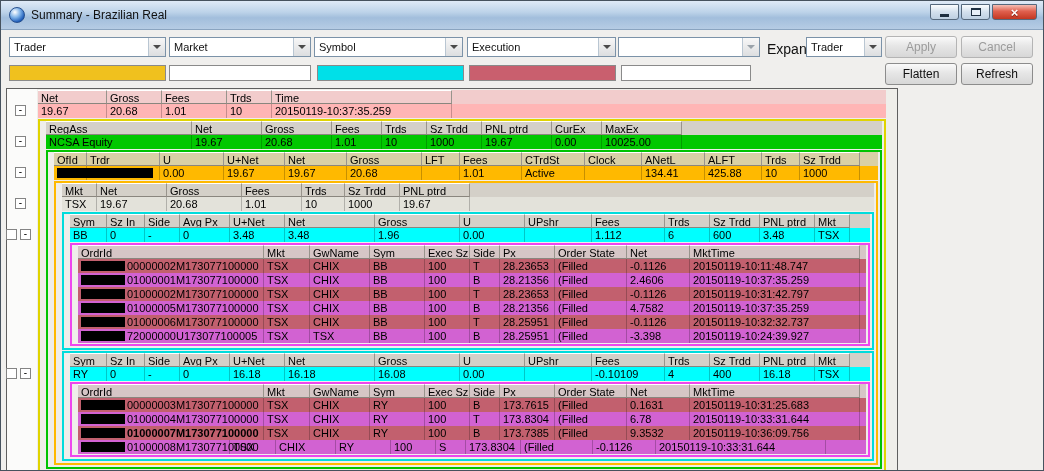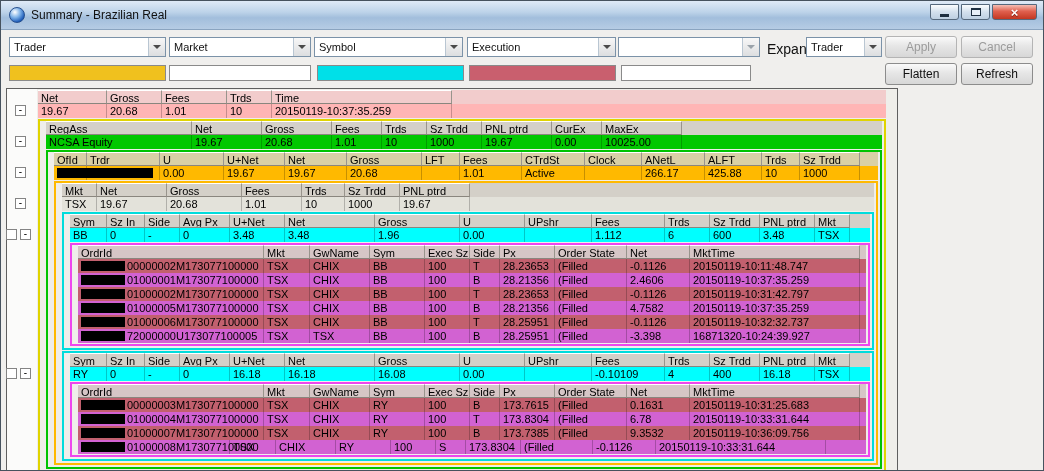--- a/index.html
+++ b/index.html
@@ -219,21 +219,21 @@
           <span class="cell ovis" style="width: 33px;"><span class="redact" style="width: 96px;"></span></span>
               <span class="cell" style="width: 73px;"></span>
               <span class="cell" style="width: 64px;">0.00</span>
               <span class="cell" style="width: 61px;">19.67</span>
               <span class="cell" style="width: 62px;">19.67</span>
               <span class="cell" style="width: 75px;">20.68</span>
               <span class="cell" style="width: 38px;"></span>
               <span class="cell" style="width: 62px;">1.01</span>
               <span class="cell" style="width: 63px;">Active</span>
               <span class="cell" style="width: 57px;"></span>
-              <span class="cell" style="width: 63px;">266.17</span>
+              <span class="cell" style="width: 63px;">134.41</span>
               <span class="cell" style="width: 57px;">425.88</span>
               <span class="cell" style="width: 38px;">10</span>
               <span class="cell" style="width: 60px;">1000</span>
             </div>
 
           <div class="nest orange">
             <div class="trow thead hgray">
                 <span class="cell hc" style="width: 35px;">Mkt</span>
                 <span class="cell hc" style="width: 70px;">Net</span>
                 <span class="cell hc" style="width: 75px;">Gross</span>
@@ -365,21 +365,21 @@
                     <div class="trow data orchid">
                       <span class="cell ovis" style="width: 186px;"><span class="redact" style="width: 44px;"></span>72000000U173077100005</span>
                       <span class="cell" style="width: 46px;">TSX</span>
                       <span class="cell" style="width: 60px;">TSX</span>
                       <span class="cell" style="width: 55px;">BB</span>
                       <span class="cell" style="width: 45px;">100</span>
                       <span class="cell" style="width: 30px;">B</span>
                       <span class="cell" style="width: 55px;">28.25951</span>
                       <span class="cell" style="width: 72px;">(Filled</span>
                       <span class="cell" style="width: 63px;">-3.398</span>
-                      <span class="cell" style="width: 170px;">16871320-10:24:39.927</span>
+                      <span class="cell" style="width: 170px;">20150119-10:24:39.927</span>
                     </div>
                   </div>
               </div>
             </div>
 
             <div class="nest cyan">
               <div class="trow thead hgray">
                   <span class="cell hc" style="width: 37px;">Sym</span>
                   <span class="cell hc" style="width: 38px;">Sz In</span>
                   <span class="cell hc" style="width: 35px;">Side</span>
@@ -445,21 +445,21 @@
                       <span class="cell" style="width: 60px;">CHIX</span>
                       <span class="cell" style="width: 55px;">RY</span>
                       <span class="cell" style="width: 45px;">100</span>
                       <span class="cell" style="width: 30px;">T</span>
                       <span class="cell" style="width: 55px;">173.8304</span>
                       <span class="cell" style="width: 72px;">(Filled</span>
                       <span class="cell" style="width: 63px;">6.78</span>
                       <span class="cell" style="width: 170px;">20150119-10:33:31.644</span>
                     </div>
                     <div class="trow data rose">
-                      <span class="cell ovis" style="width: 186px;"><span class="redact" style="width: 44px;"></span>01000007M173077100000</span>
+                      <span class="cell ovis" style="width: 186px; font-weight: bold;"><span class="redact" style="width: 44px;"></span>01000007M173077100000</span>
                       <span class="cell" style="width: 46px;">TSX</span>
                       <span class="cell" style="width: 60px;">CHIX</span>
                       <span class="cell" style="width: 55px;">RY</span>
                       <span class="cell" style="width: 45px;">100</span>
                       <span class="cell" style="width: 30px;">B</span>
                       <span class="cell" style="width: 55px;">173.7385</span>
                       <span class="cell" style="width: 72px;">(Filled</span>
                       <span class="cell" style="width: 63px;">9.3532</span>
                       <span class="cell" style="width: 170px;">20150119-10:36:09.756</span>
                     </div>

